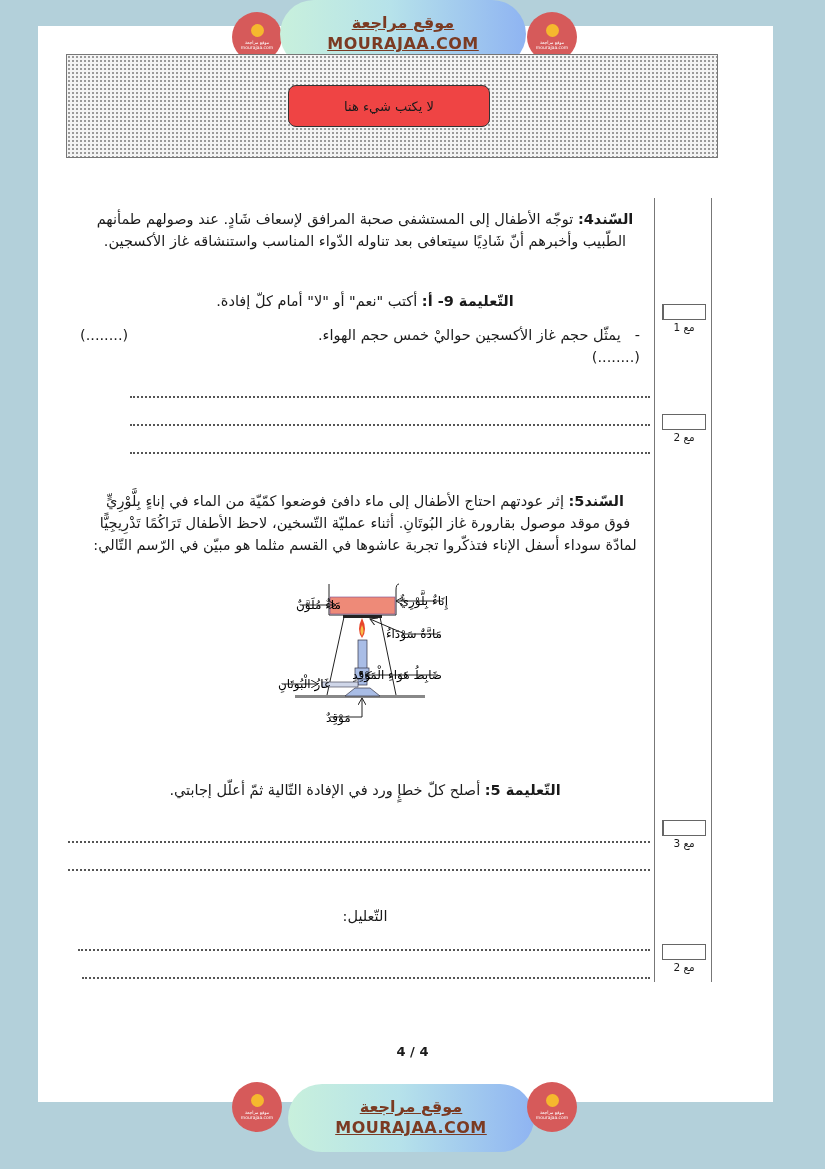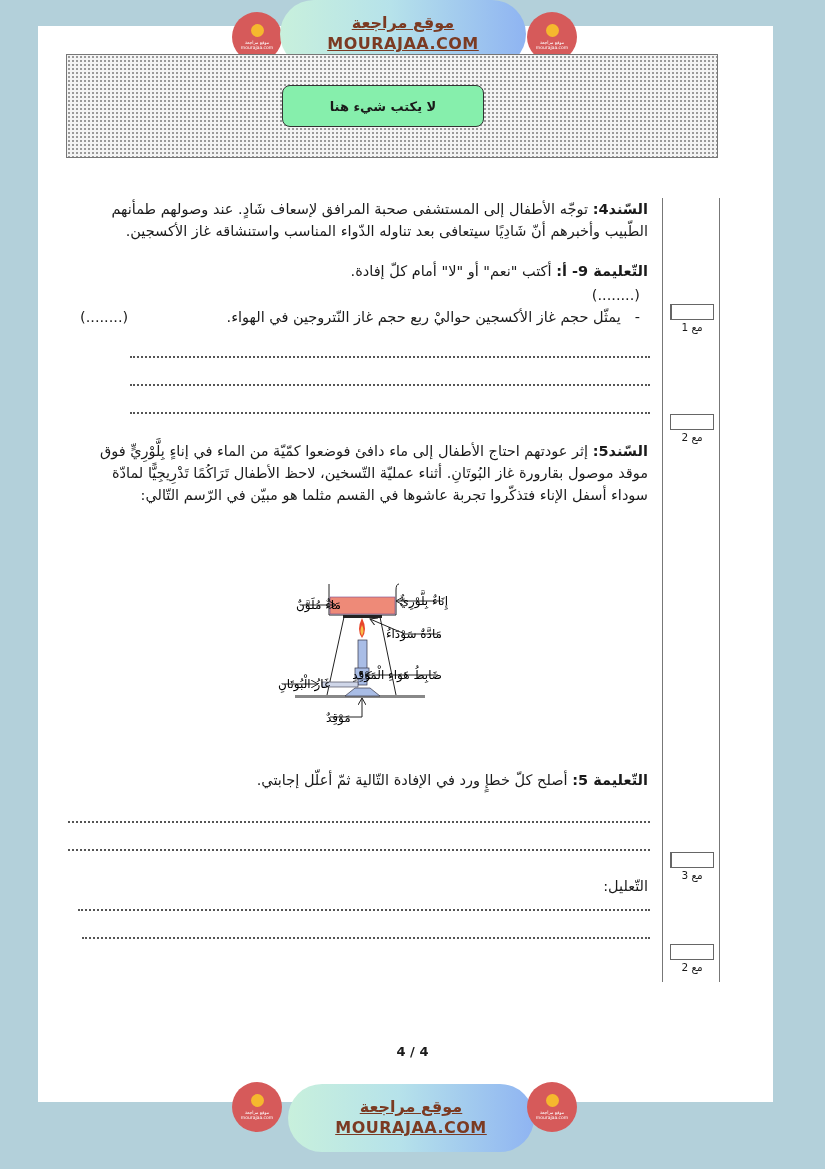--- a/index.html
+++ b/index.html
@@ -15,40 +15,40 @@
   }
   .nowrite-area {
     position:absolute; left:66px; top:54px; width:652px; height:104px;
     border:1px solid #777;
     background-color:#f4f4f4;
     background-image:radial-gradient(#9a9a9a 0.8px, transparent 0.9px);
     background-size:4px 4px;
     box-sizing:border-box;
   }
   .nowrite-box {
-    position:absolute; left:282px; top:85px; width:200px; height:40px;
-    border:1px solid #333; border-radius:8px; background:#86efac;
+    position:absolute; left:288px; top:85px; width:200px; height:40px;
+    border:1px solid #333; border-radius:8px; background:#ef4444;
     display:flex; align-items:center; justify-content:center;
-    font-weight:bold; font-size:13px; direction:rtl;
+    font-weight:normal; font-size:13px; direction:rtl;
   }
   .content {
     position:absolute; left:80px; top:196px; width:570px;
     direction:rtl; text-align:right; font-size:14.5px; line-height:22px;
   }
-  .para { margin:2px; }
+  .para { margin:12px;text-align:center; }
   .b { font-weight:bold; }
   .gap-s { height:14px; }
   .item-line { display:flex; justify-content:space-between; padding-right:10px; }
   .item-line .dash { margin-left:14px; }
   .dotline {
     height:0; border-bottom:2px dotted #555; margin:0 0 0 0;
   }
   .grade-col {
     position:absolute; left:654px; top:198px; width:58px; height:784px;
-    border-left:1px solid #777; border-right:1px solid #777; box-sizing:border-box;margin-left:8px;
+    border-left:1px solid #777; border-right:1px solid #777; box-sizing:border-box;
   }
   .grade {
     position:absolute; left:7px; width:44px; text-align:center;
     font-size:10.5px; direction:rtl;
   }
   .grade .boxes { display:flex; height:16px; border:1px solid #666; box-sizing:border-box; }
   .grade .boxes span { flex:1; }
   .grade .boxes span + span { border-left:1px solid #666; }
   .grade .lbl { margin-top:1px; }
   .diagram { position:absolute; left:200px; top:572px; width:370px; height:170px; }
@@ -94,24 +94,24 @@
 
 <div class="content">
   <p class="para">
     <span class="b">السّند4:</span><span> توجّه الأطفال إلى المستشفى صحبة المرافق  لإسعاف شَادٍ. عند وصولهم طمأنهم الطّبيب وأخبرهم أنّ شَادِيًا سيتعافى بعد تناوله الدّواء المناسب واستنشاقه غاز الأكسجين.</span>
   </p>
   <div class="gap-s"></div>
   <p class="para">
     <span class="b">التّعليمة 9- أ:</span><span> أكتب "نعم" أو "لا" أمام كلّ إفادة.</span>
   </p>
   <div class="item-line">
+    <span><span class="dash">-</span><span>يمثّل حجم غاز الأكسجين حواليْ خمس حجم الهواء.</span></span>
     <span style="direction:ltr;">(........)</span>
   </div>
   <div class="item-line">
-    <span><span class="dash">-</span><span>يمثّل حجم غاز الأكسجين حواليْ ربع حجم غاز النّتروجين في الهواء.</span></span>
     <span style="direction:ltr;">(........)</span>
   </div>
   <div class="gap-s"></div>
   <div style="height:14px"></div>
   <div class="dotline" style="margin-left:50px;"></div>
   <div style="height:26px"></div>
   <div class="dotline" style="margin-left:50px;"></div>
   <div style="height:26px"></div>
   <div class="dotline" style="margin-left:50px;"></div>
   <div style="height:24px"></div>
@@ -183,21 +183,21 @@
         <span></span>
       </div>
     <div class="lbl">مع 1</div>
   </div>
   <div class="grade" style="top:216px;">
     <div class="boxes">
         <span></span>
       </div>
     <div class="lbl">مع 2</div>
   </div>
-  <div class="grade" style="top:654px;">
+  <div class="grade" style="top:622px;">
     <div class="boxes">
         <span></span>
         <span></span>
       </div>
     <div class="lbl">مع 3</div>
   </div>
   <div class="grade" style="top:746px;">
     <div class="boxes">
         <span></span>
       </div>

